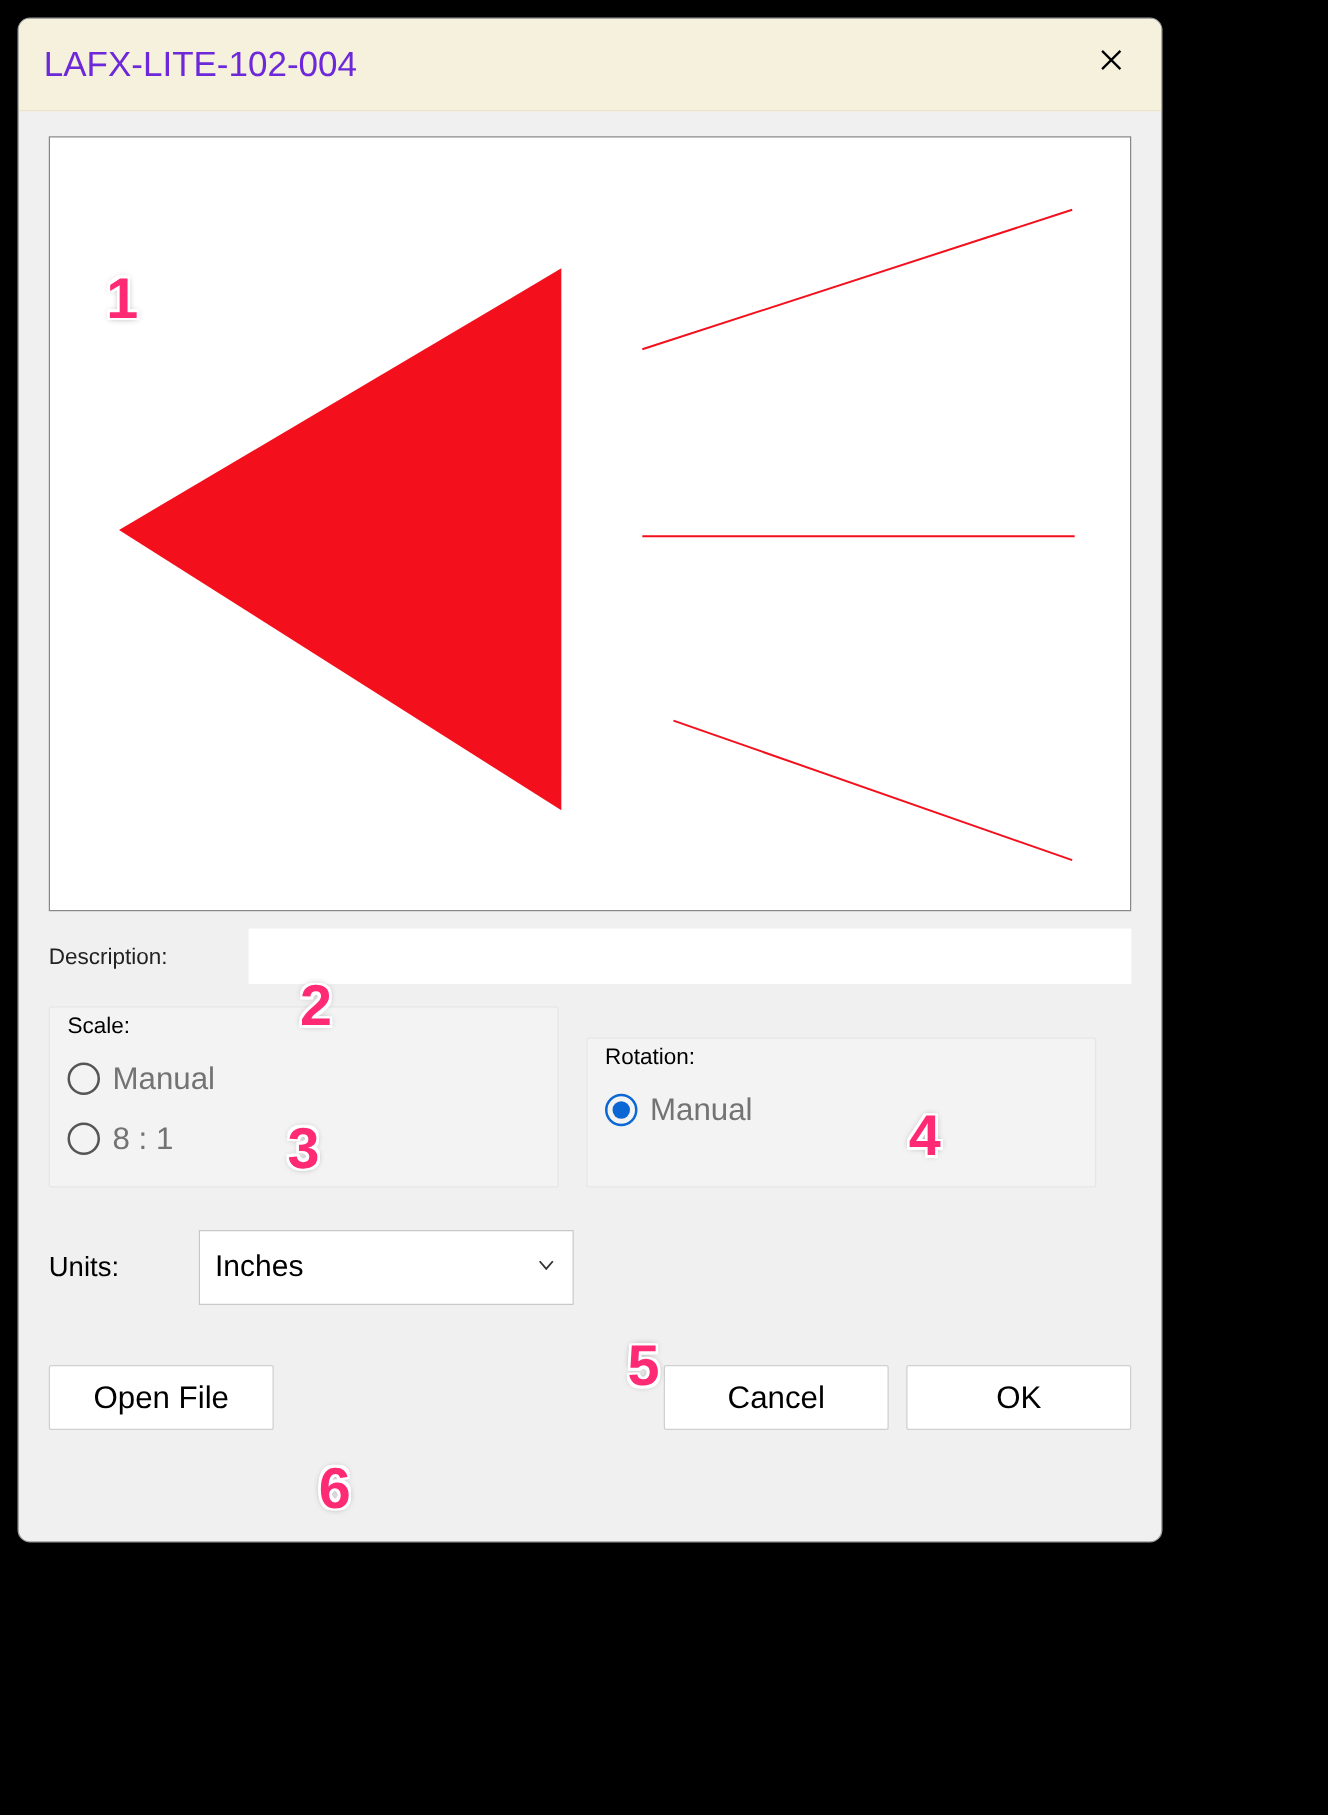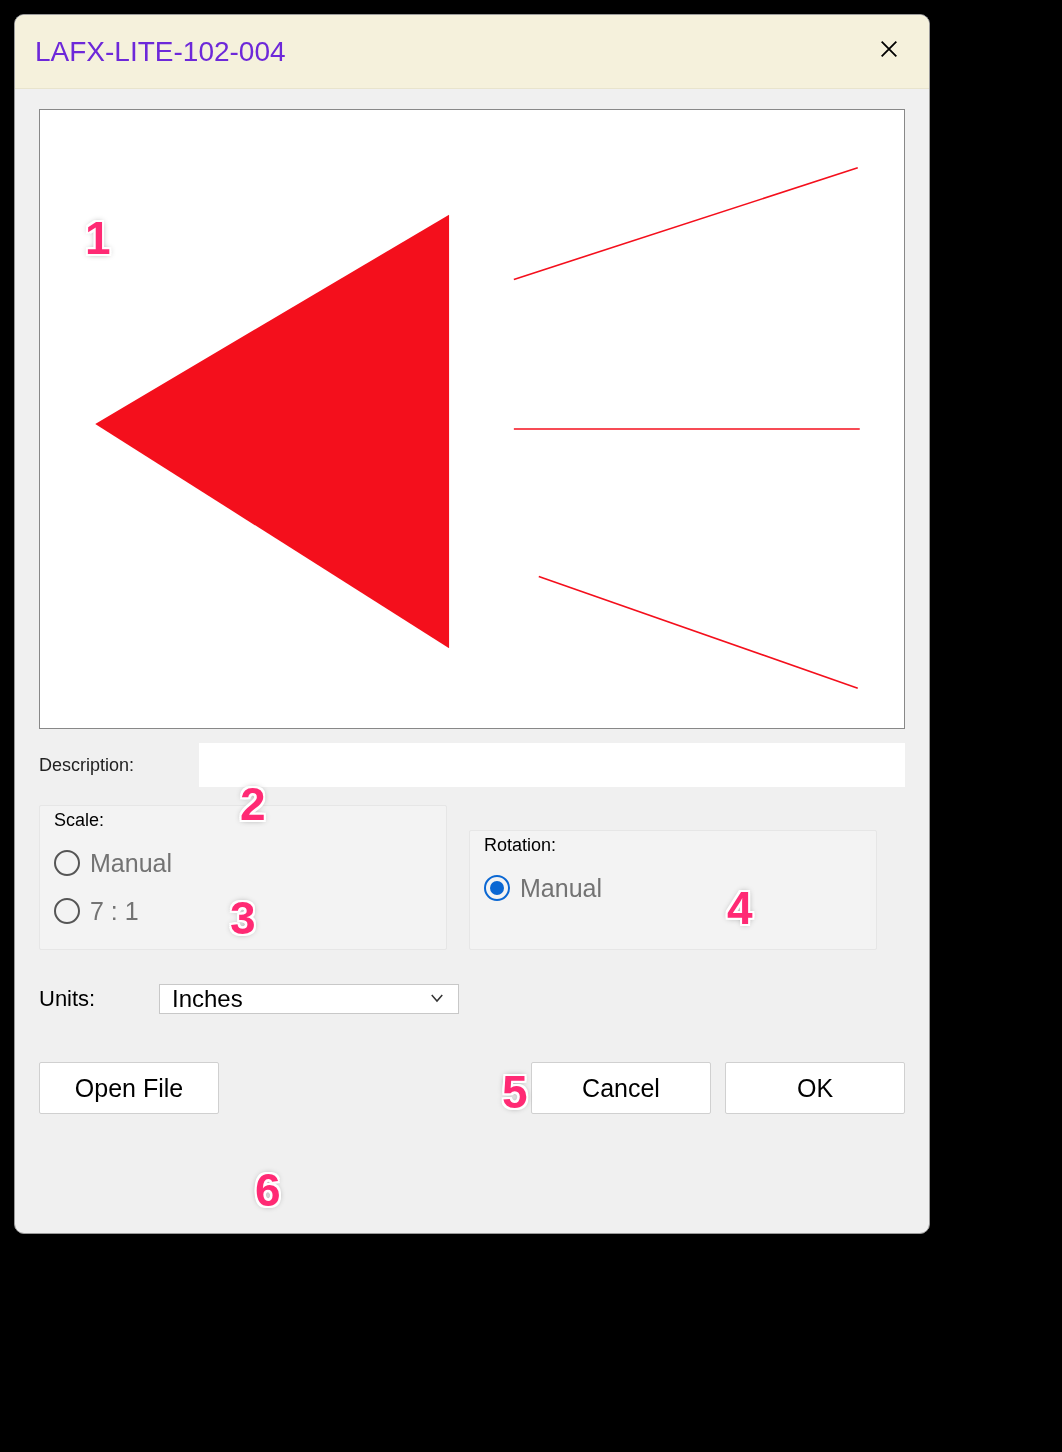--- a/index.html
+++ b/index.html
@@ -64,21 +64,21 @@
     margin-right: 10px; display: flex; align-items: center; justify-content: center;
   }
   .radio-row.selected .radio-outer { border-color: #0a67d3; }
   .radio-inner { width: 14px; height: 14px; border-radius: 50%; background: transparent; }
   .radio-row.selected .radio-inner { background: #0a67d3; }
   .radio-label { font-size: 25px; color: #737373; }
 
   .units-row { display: flex; align-items: center; margin-top: 34px; }
   .units-label { width: 120px; font-size: 22px; }
   .select {
-    width: 300px; height: 30px;
+    width: 300px; height: 60px;
     background: #fff; border: 1px solid #c8c8c8;
     display: flex; align-items: center; justify-content: space-between;
     padding: 0 12px; cursor: pointer;
   }
   .select .chev svg { width: 18px; height: 18px; stroke: #333; stroke-width: 2; fill: none; }
 
   .buttons { display: flex; align-items: center; margin-top: 48px; gap: 14px; }
   .spacer { flex: 1; }
   .btn {
     height: 52px; background: #fff; border: 1px solid #d0d0d0;
@@ -142,21 +142,21 @@
         <div class="radio-row">
           <span class="radio-outer">
               <span class="radio-inner"></span>
             </span>
           <span class="radio-label">Manual</span>
         </div>
         <div class="radio-row">
           <span class="radio-outer">
               <span class="radio-inner"></span>
             </span>
-          <span class="radio-label">7 : 1</span>
+          <span class="radio-label">8 : 1</span>
         </div>
       </div>
 
       <div class="group rotation">
         <div class="group-label">Rotation:</div>
 
         <div class="radio-row selected">
           <span class="radio-outer">
               <span class="radio-inner"></span>
             </span>

